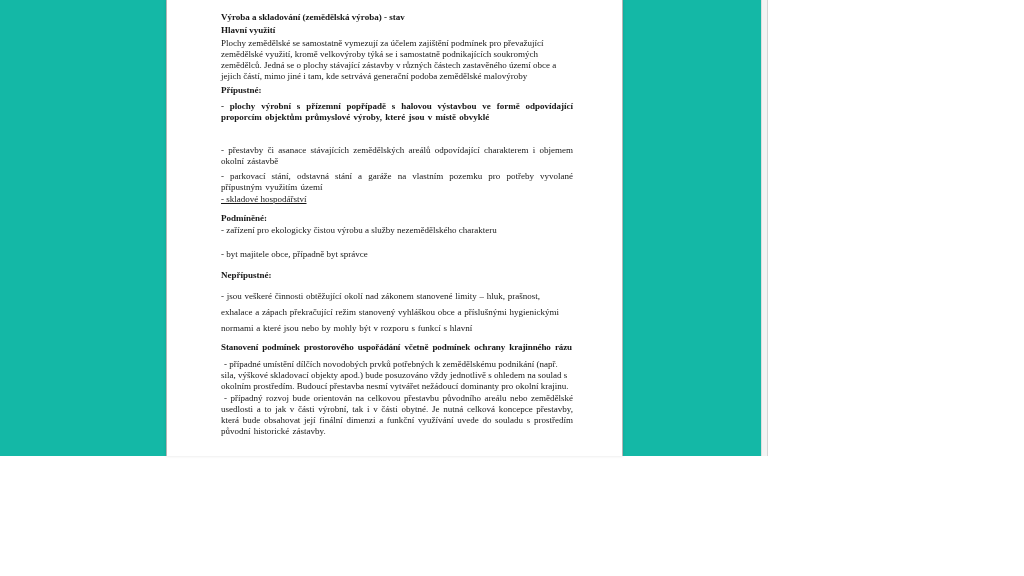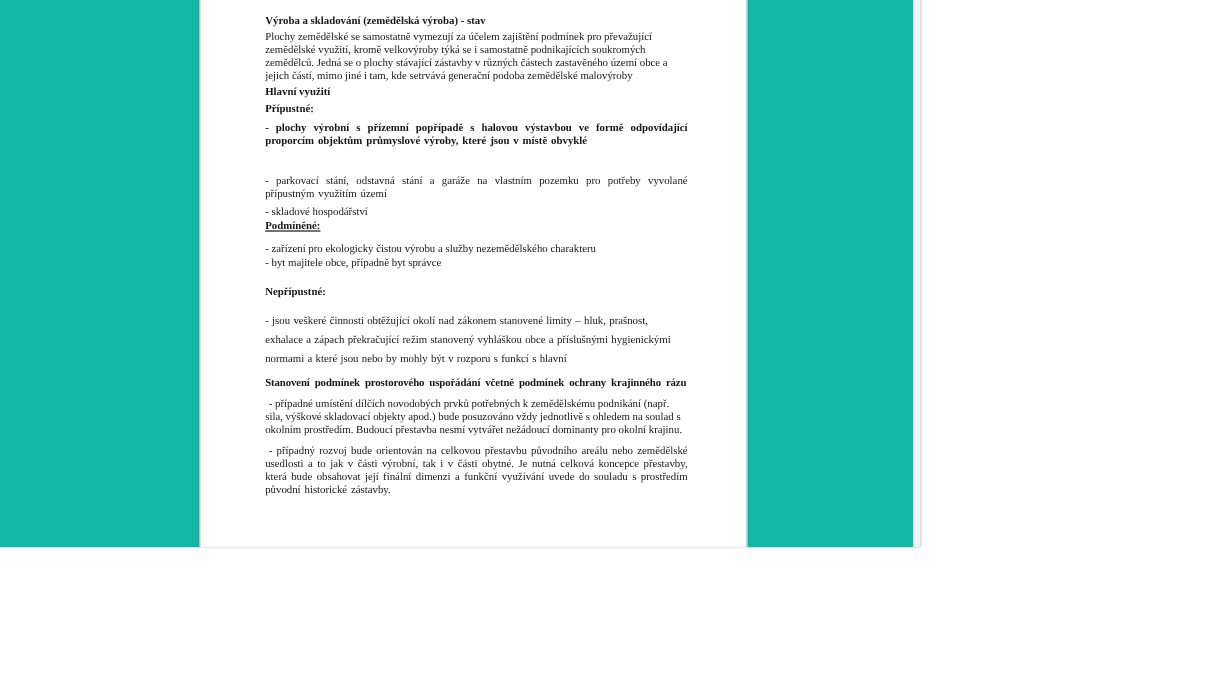--- a/index.html
+++ b/index.html
@@ -63,24 +63,25 @@
   .content .blk:nth-child(15) { margin-bottom: 1px; }
   .content .blk:nth-child(16) { margin-bottom: 0; }
 </style>
 </head>
 <body>
 
 <div class="viewer">
   <div class="page">
     <div class="content" id="doc-content">
         <p class="blk title">Výroba a skladování (zemědělská výroba) - stav</p>
+        <p class="blk heading">Hlavní využití</p>
         <p class="blk para">Plochy zemědělské se samostatně vymezují za účelem zajištění podmínek pro převažující zemědělské využití, kromě velkovýroby týká se i samostatně podnikajících soukromých zemědělců. Jedná se o plochy stávající zástavby v různých částech zastavěného území obce a jejich částí, mimo jiné i tam, kde setrvává generační podoba zemědělské malovýroby</p>
-        <p class="blk heading">Hlavní využití</p>
         <p class="blk heading">Přípustné:</p>
         <p class="blk para justify">- plochy výrobní s přízemní popřípadě s halovou výstavbou ve formě odpovídající proporcím objektům průmyslové výroby, které jsou v místě obvyklé</p>
+        <p class="blk para justify">- přestavby či asanace stávajících zemědělských areálů odpovídající charakterem i objemem okolní zástavbě</p>
         <p class="blk para justify">- parkovací stání, odstavná stání a garáže na vlastním pozemku pro potřeby vyvolané přípustným využitím území</p>
         <p class="blk para">- skladové hospodářství</p>
         <p class="blk heading">Podmíněné:</p>
         <p class="blk para">- zařízení pro ekologicky čistou výrobu a služby nezemědělského charakteru</p>
         <p class="blk para">- byt majitele obce, případně byt správce</p>
         <p class="blk heading">Nepřípustné:</p>
         <p class="blk para spaced">- jsou veškeré činnosti obtěžující okolí nad zákonem stanovené limity – hluk, prašnost, exhalace a zápach překračující režim stanovený vyhláškou obce a příslušnými hygienickými normami a které jsou nebo by mohly být v rozporu s funkcí s hlavní</p>
         <p class="blk heading justify">Stanovení podmínek prostorového uspořádání včetně podmínek ochrany krajinného rázu</p>
         <p class="blk para indent">- případné umístění dílčích novodobých prvků potřebných k zemědělskému podnikání (např. sila, výškové skladovací objekty apod.) bude posuzováno vždy jednotlivě s ohledem na soulad s okolním prostředím. Budoucí přestavba nesmí vytvářet nežádoucí dominanty pro okolní krajinu.</p>
         <p class="blk para justify indent">- případný rozvoj bude orientován na celkovou přestavbu původního areálu nebo zemědělské usedlosti a to jak v části výrobní, tak i v části obytné. Je nutná celková koncepce přestavby, která bude obsahovat její finální dimenzi a funkční využívání uvede do souladu s prostředím původní historické zástavby.</p>

